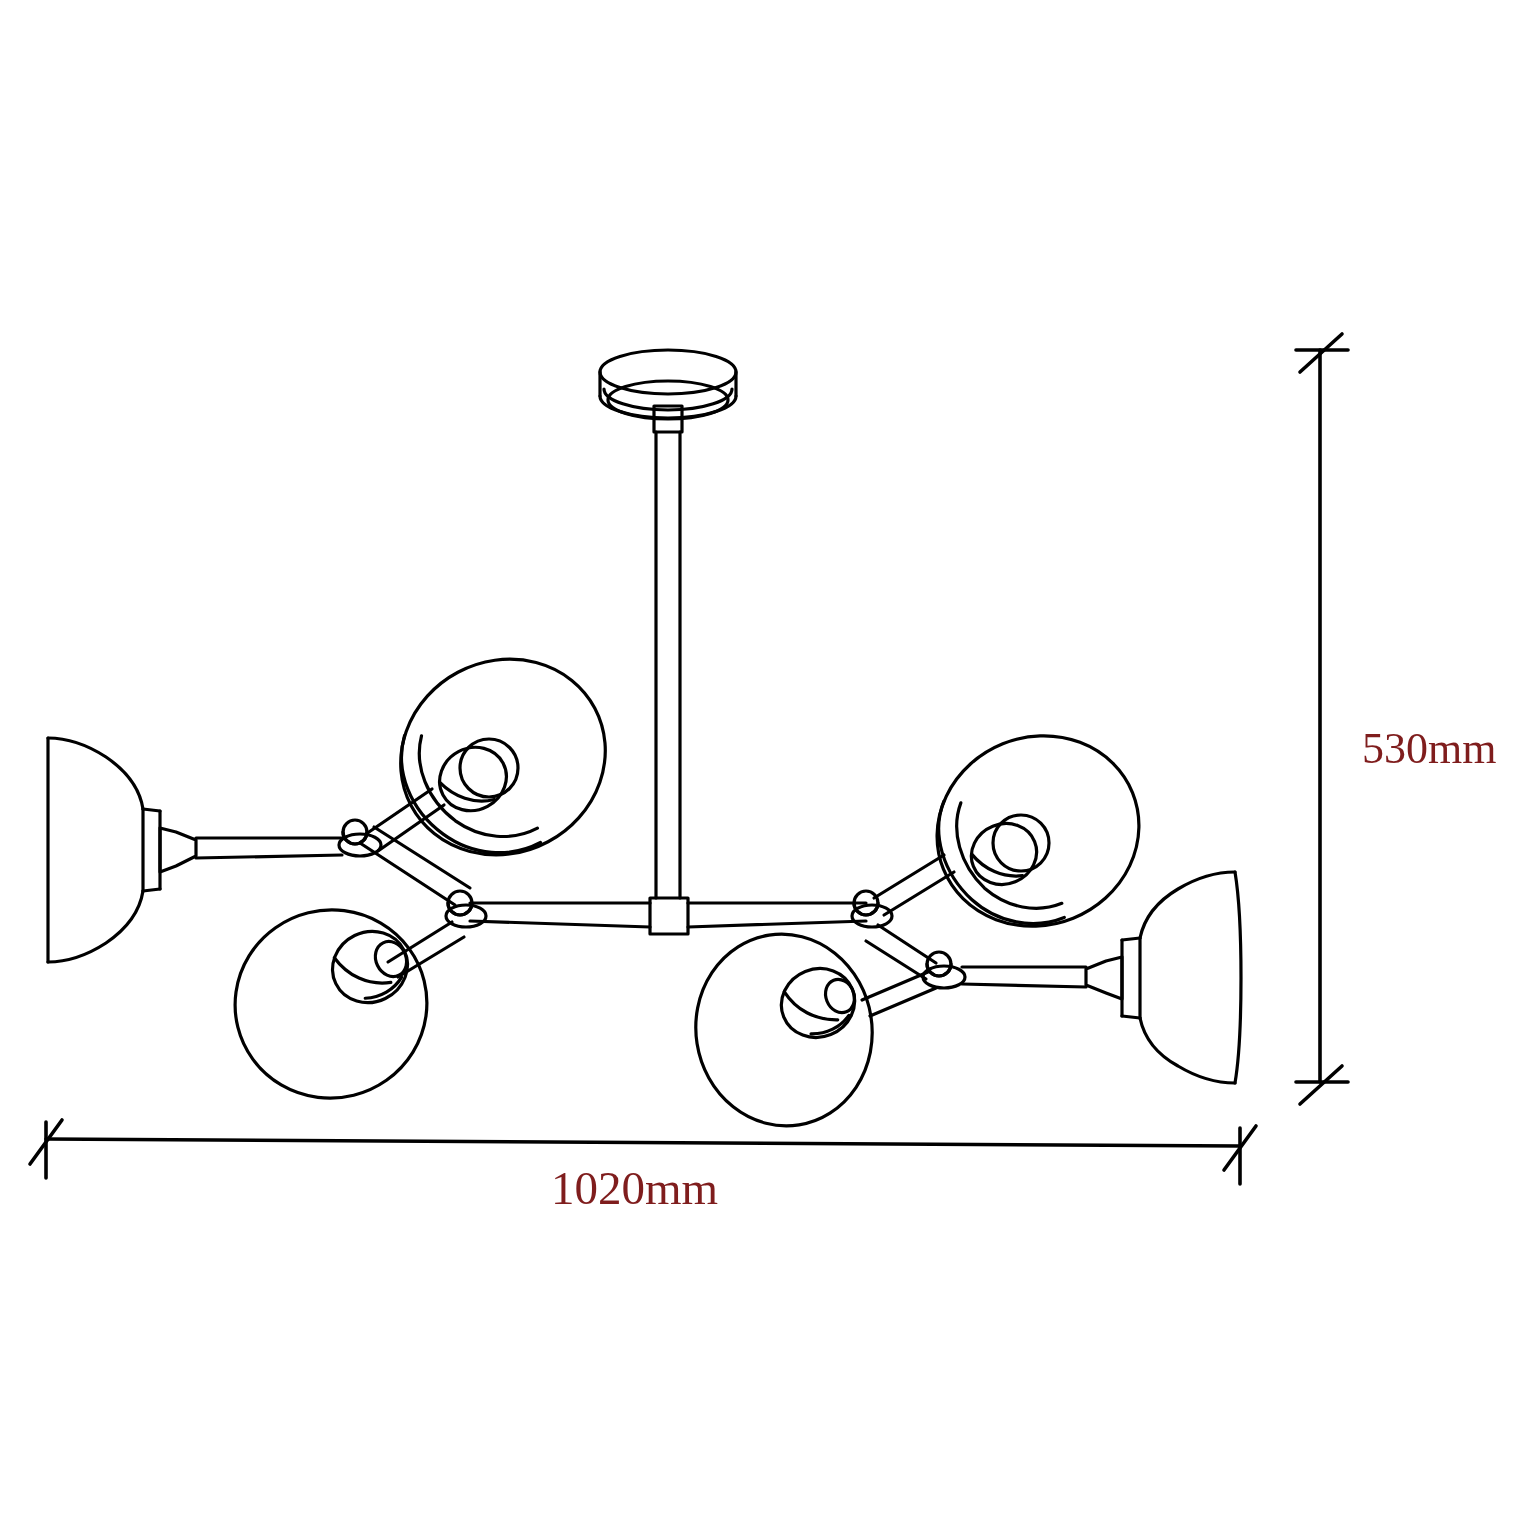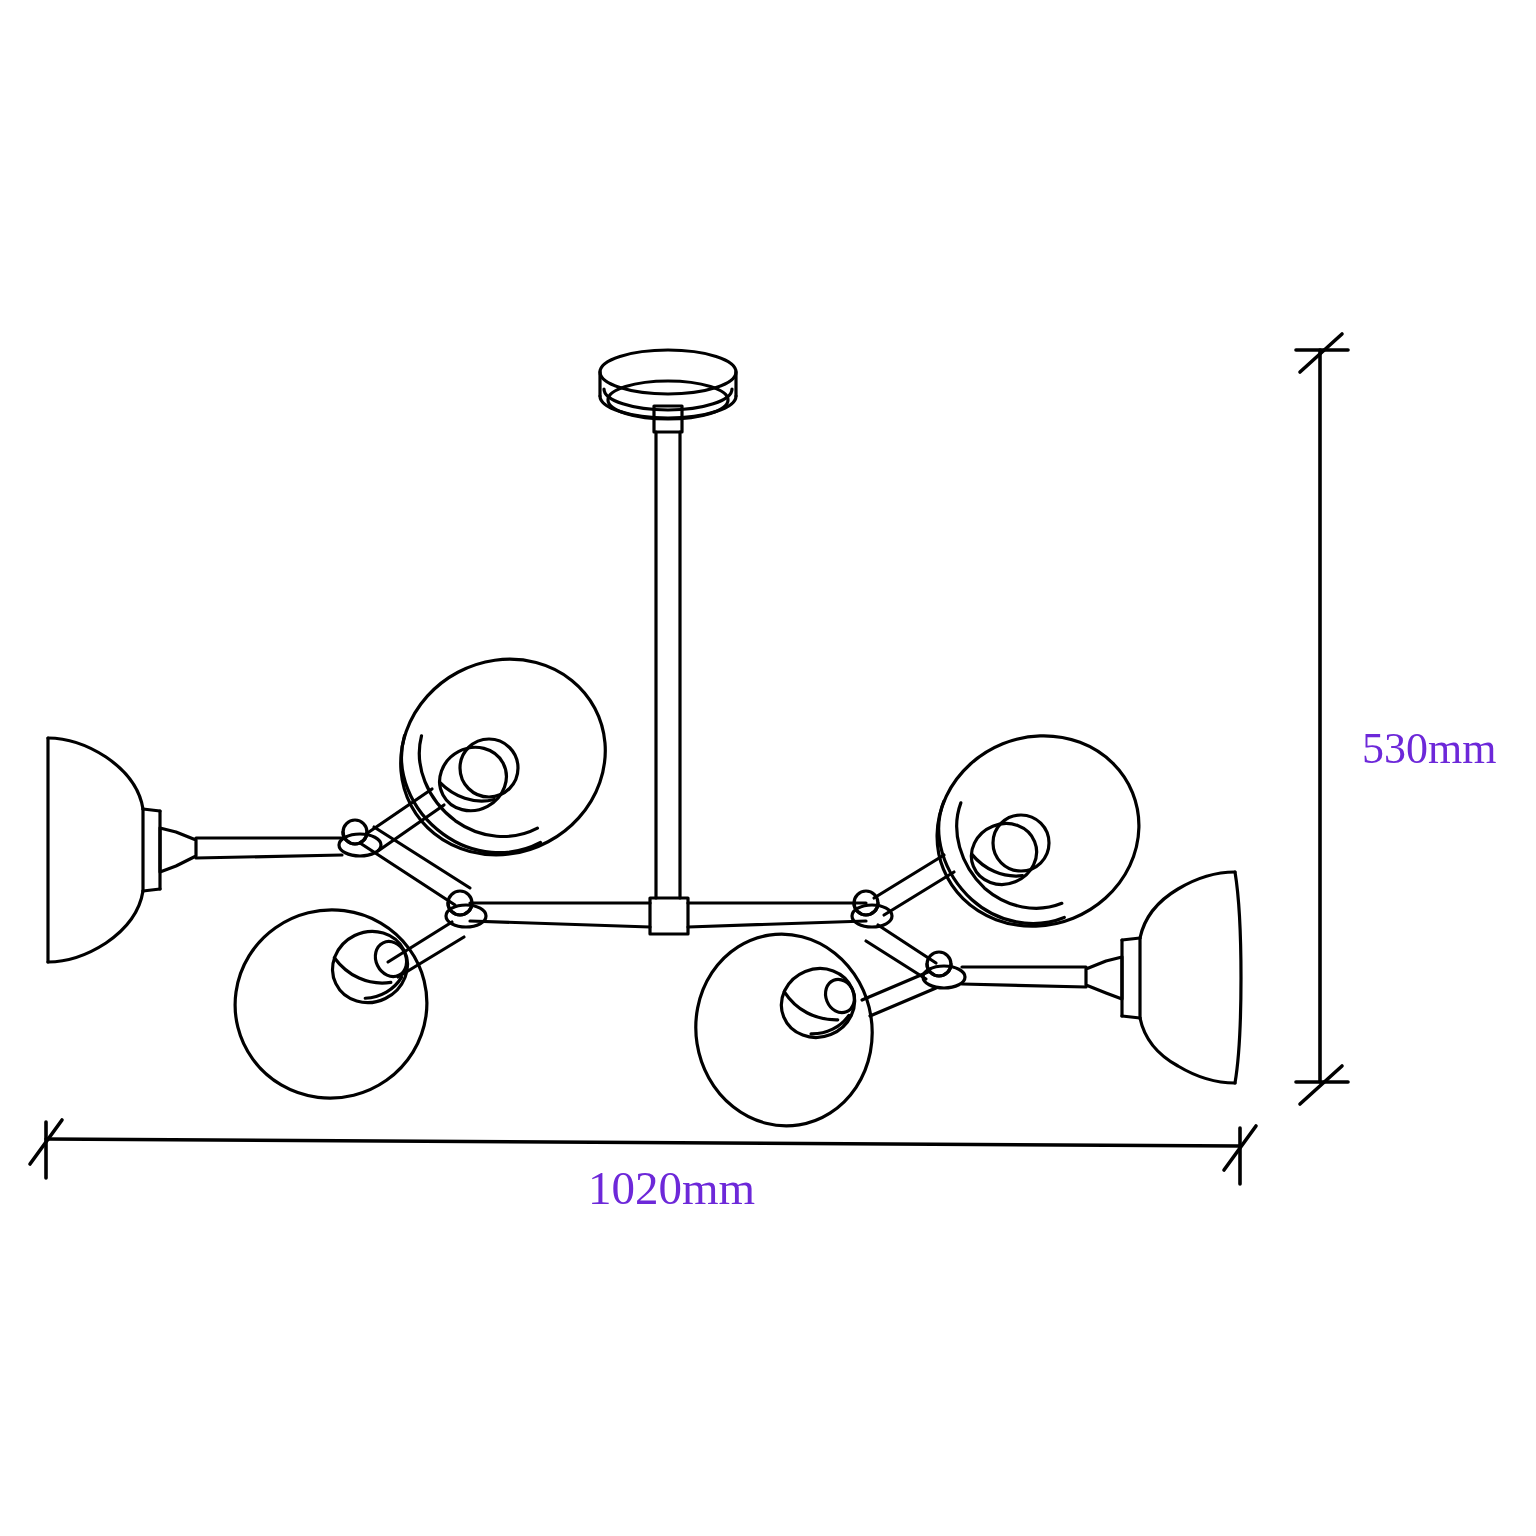--- a/index.html
+++ b/index.html
@@ -21,27 +21,27 @@
   }
   #drawing {
     position: absolute;
     left: 0;
     top: 0;
     width: 1536px;
     height: 1536px;
   }
   .dim-label {
     position: absolute;
-    color: #6d28d9;
+    color: #7f1d1d;
     font-family: "Liberation Serif", "DejaVu Serif", serif;
     white-space: nowrap;
     line-height: 1;
   }
   #label-width {
-    left: 588px;
+    left: 551px;
     top: 1165px;
     font-size: 47px;
   }
   #label-height {
     left: 1362px;
     top: 727px;
     font-size: 44px;
   }
 </style>
 </head>

